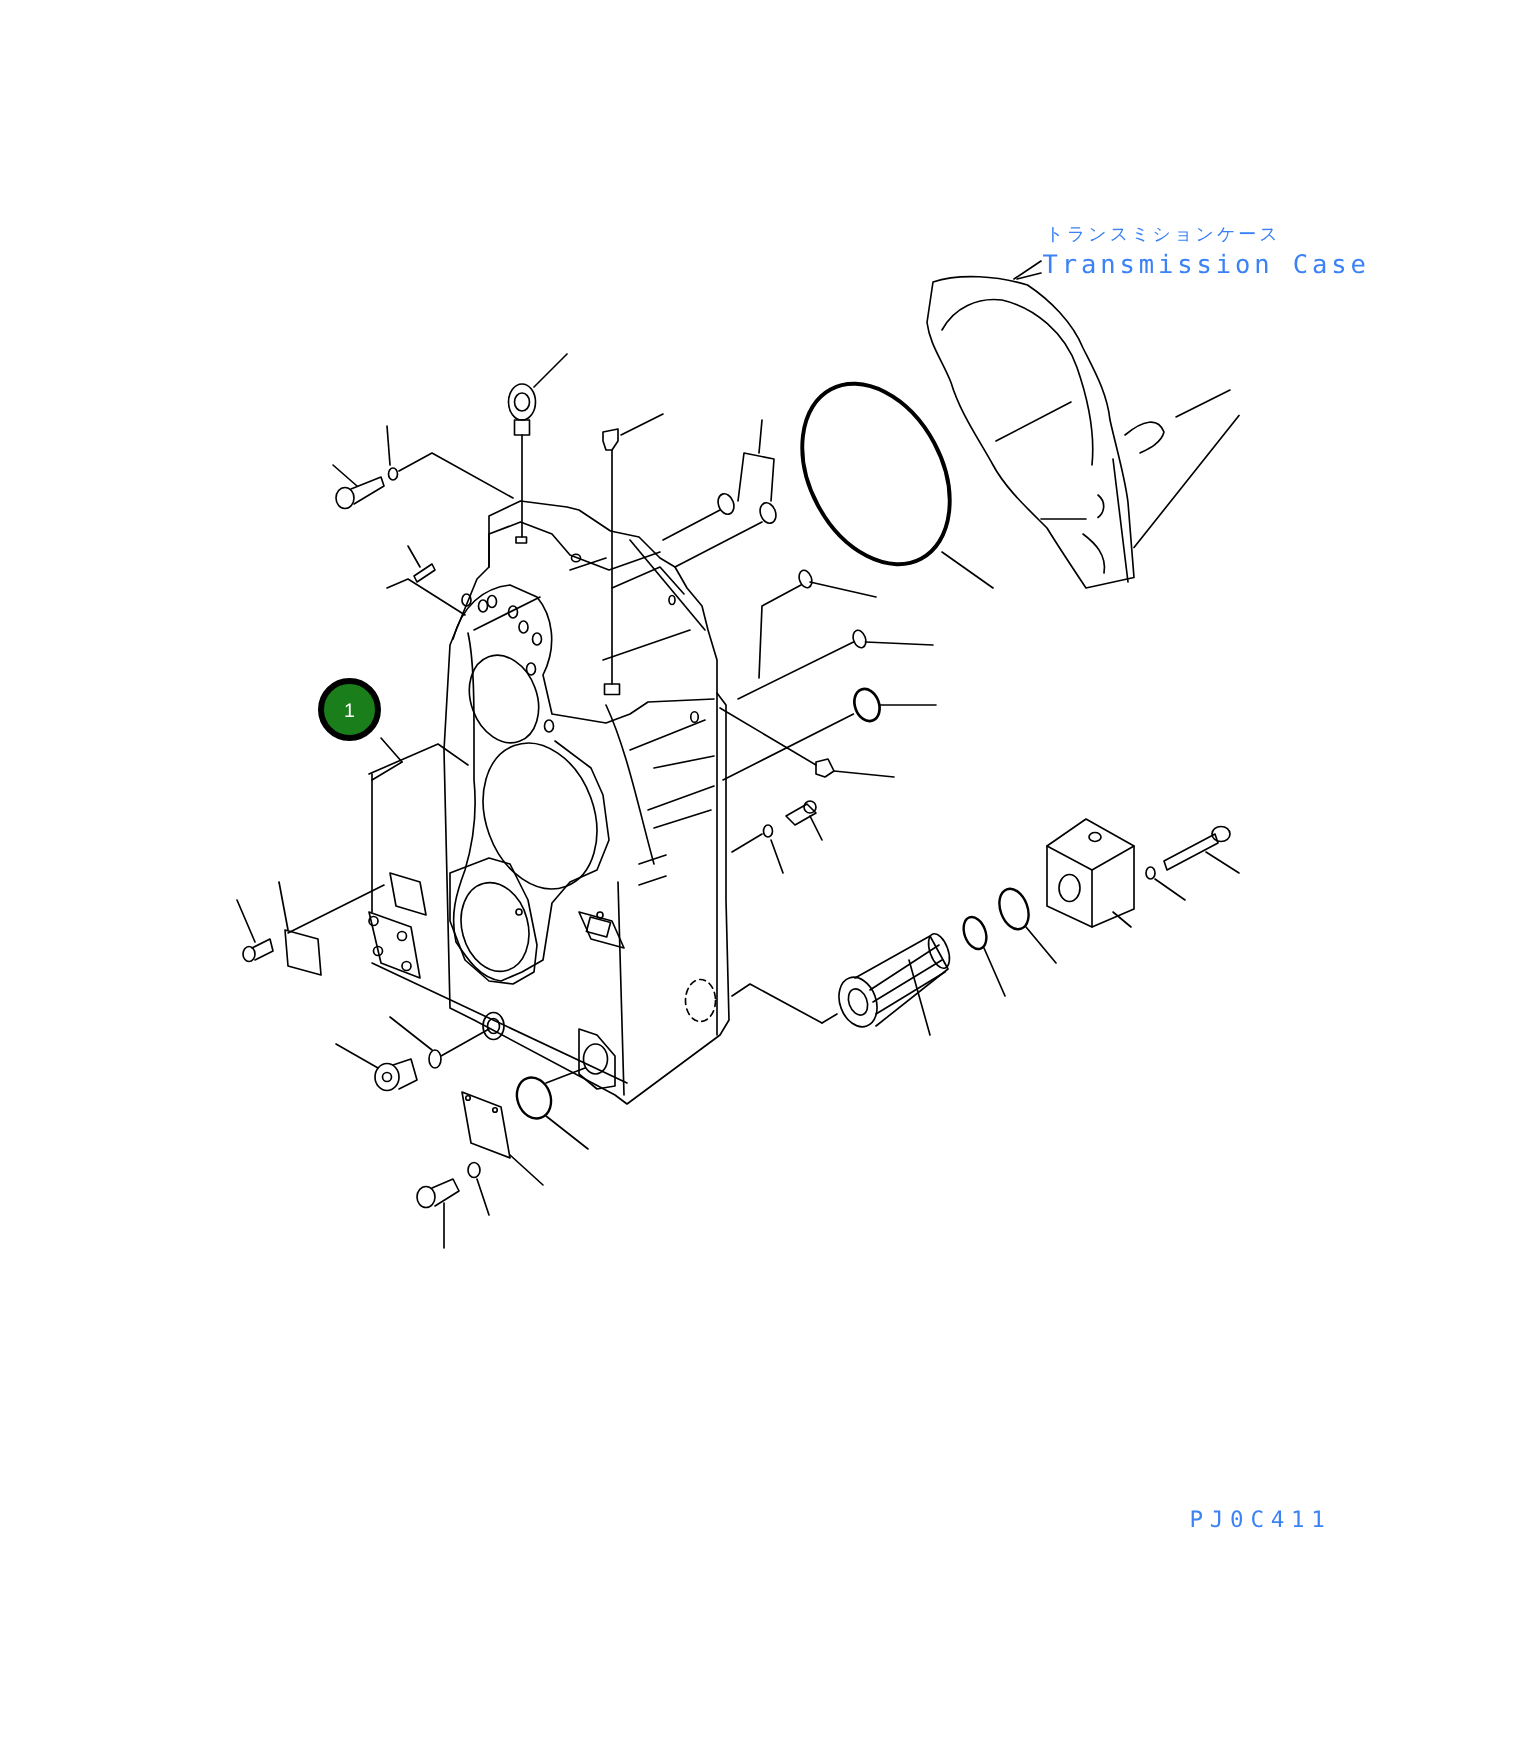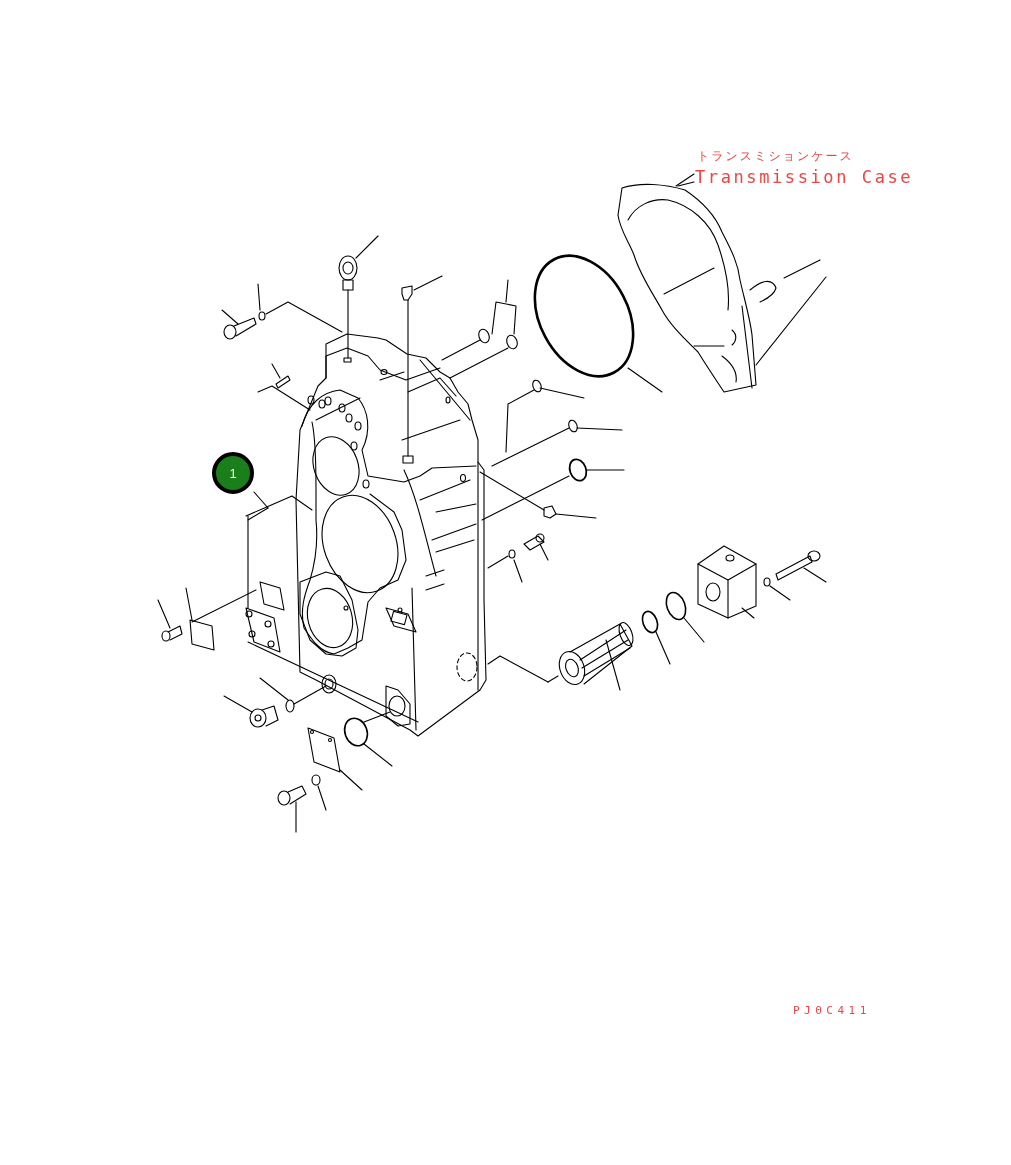--- a/index.html
+++ b/index.html
@@ -1,24 +1,24 @@
 <!DOCTYPE html>
 <html><head>
 <meta charset="utf-8">
 <style>
   html, body { margin: 0; padding: 0; background: #ffffff; }
   body { width: 1011px; height: 1165px; position: relative; overflow: hidden; font-family: "DejaVu Sans Mono", monospace; }
   #diagram { position: absolute; left: 0; top: 0; width: 1011px; height: 1165px; }
   .ln { fill: none; stroke: #000; stroke-width: 1.1; stroke-linejoin: round; stroke-linecap: round; }
   .thick { fill: none; stroke: #000; stroke-width: 2.6; }
   .callout { position: absolute; left: 212px; top: 452px; width: 42px; height: 42px; border-radius: 50%; box-sizing: border-box; border: 4px solid #000; background: #1a7f1a; color: #fff; font-family: "Liberation Sans", sans-serif; font-size: 13px; display: flex; align-items: center; justify-content: center; cursor: pointer; }
-  .label { position: absolute; font-family: "DejaVu Sans Mono", monospace; color: #ef4444; letter-spacing: 3px; white-space: nowrap; }
+  .label { position: absolute; font-family: "DejaVu Sans Mono", monospace; color: #3b82f6; letter-spacing: 3px; white-space: nowrap; }
   .label-jp { left: 697px; top: 148px; font-size: 12px; letter-spacing: 2px; }
   .label-en { left: 695px; top: 167px; font-size: 17px; letter-spacing: 2.6px; }
-  .label-code { left: 793px; top: 1004px; font-size: 11px; letter-spacing: 4.5px; }
+  .label-code { left: 793px; top: 1004px; font-size: 15px; letter-spacing: 4.5px; }
 </style>
 </head>
 <body>
 
 <svg id="diagram" viewBox="0 0 1011 1165" xmlns="http://www.w3.org/2000/svg">
 
   <g>
     <path class="ln" d="M622,188 C640,182 665,184 685,190 C700,200 715,215 722,232 C730,248 738,262 740,280 C744,298 750,318 752,335 L756,385 L724,392 C716,380 706,365 698,352 C684,338 670,325 662,310 C652,292 640,275 634,255 C628,240 620,230 618,215 Z"></path>
     <path class="ln" d="M628,220 C636,205 652,198 668,200 C690,205 710,222 718,245 C726,268 730,290 728,310"></path>
     <path class="ln" d="M694,346 L724,346"></path>

